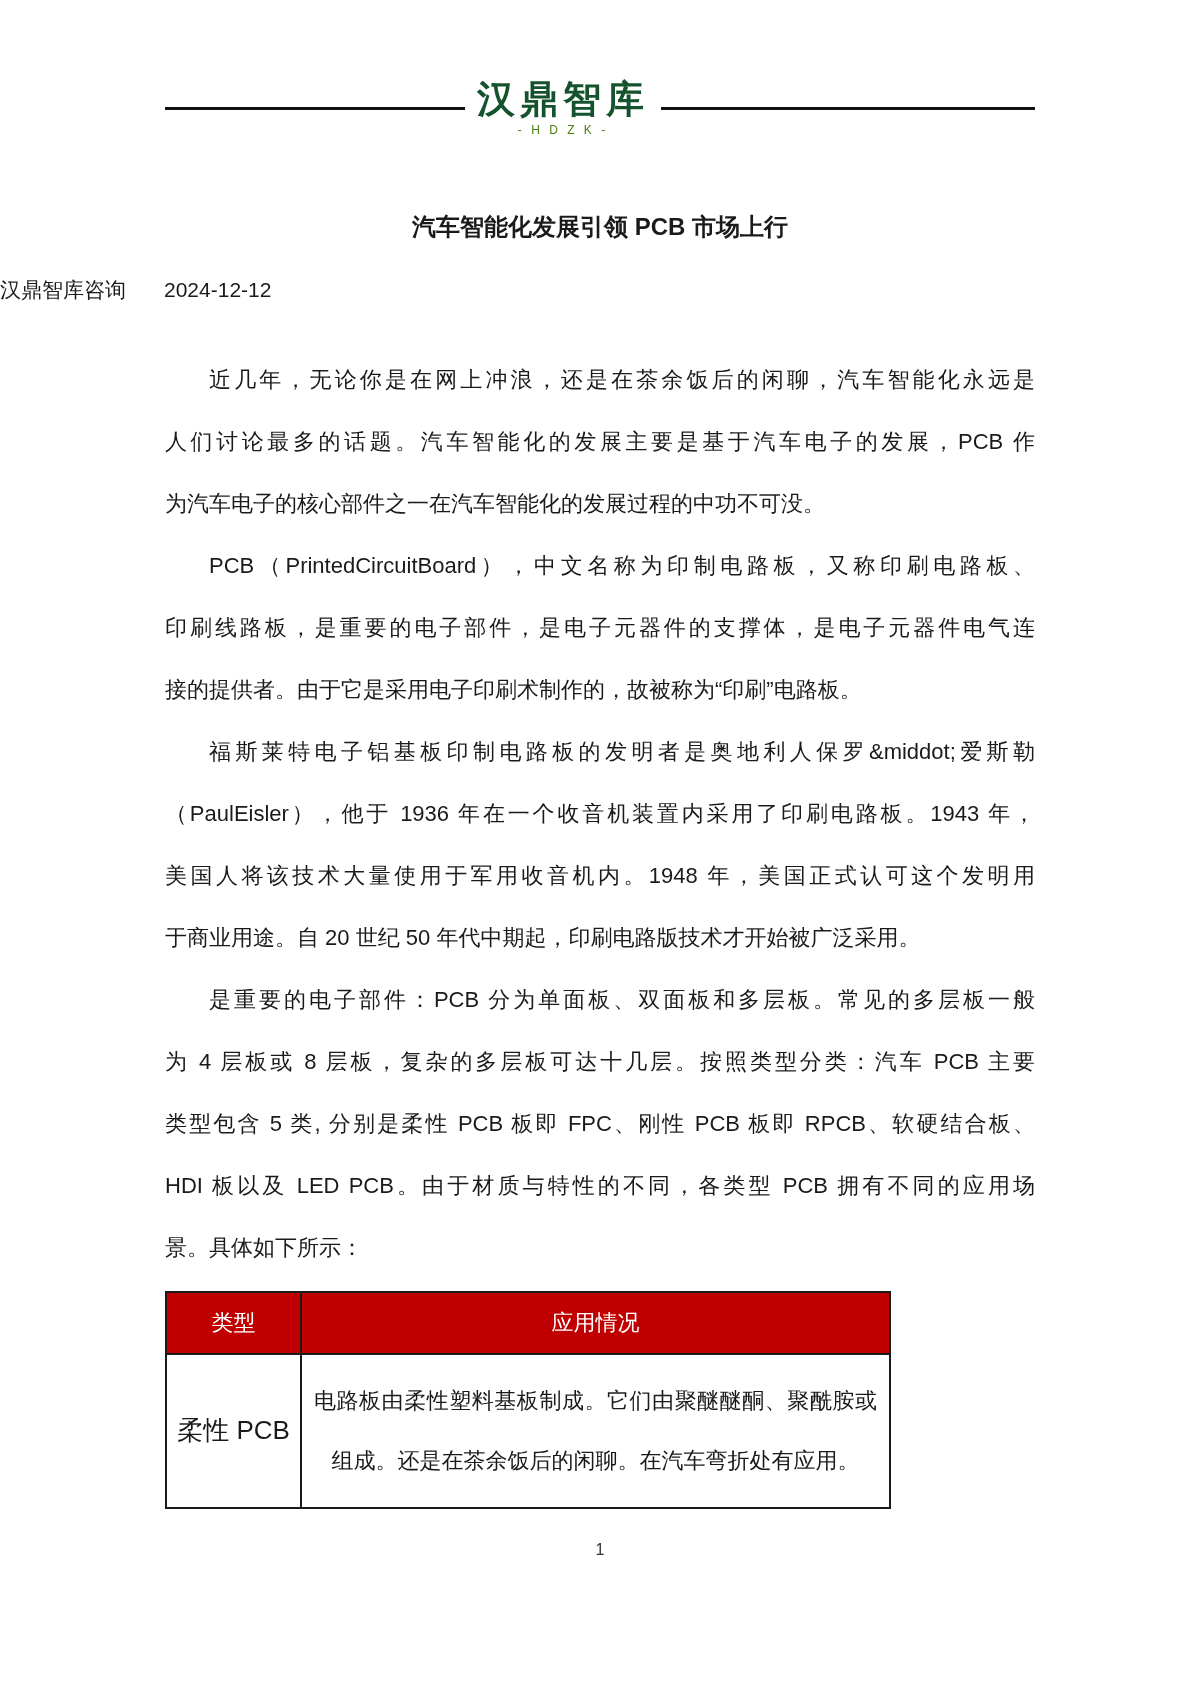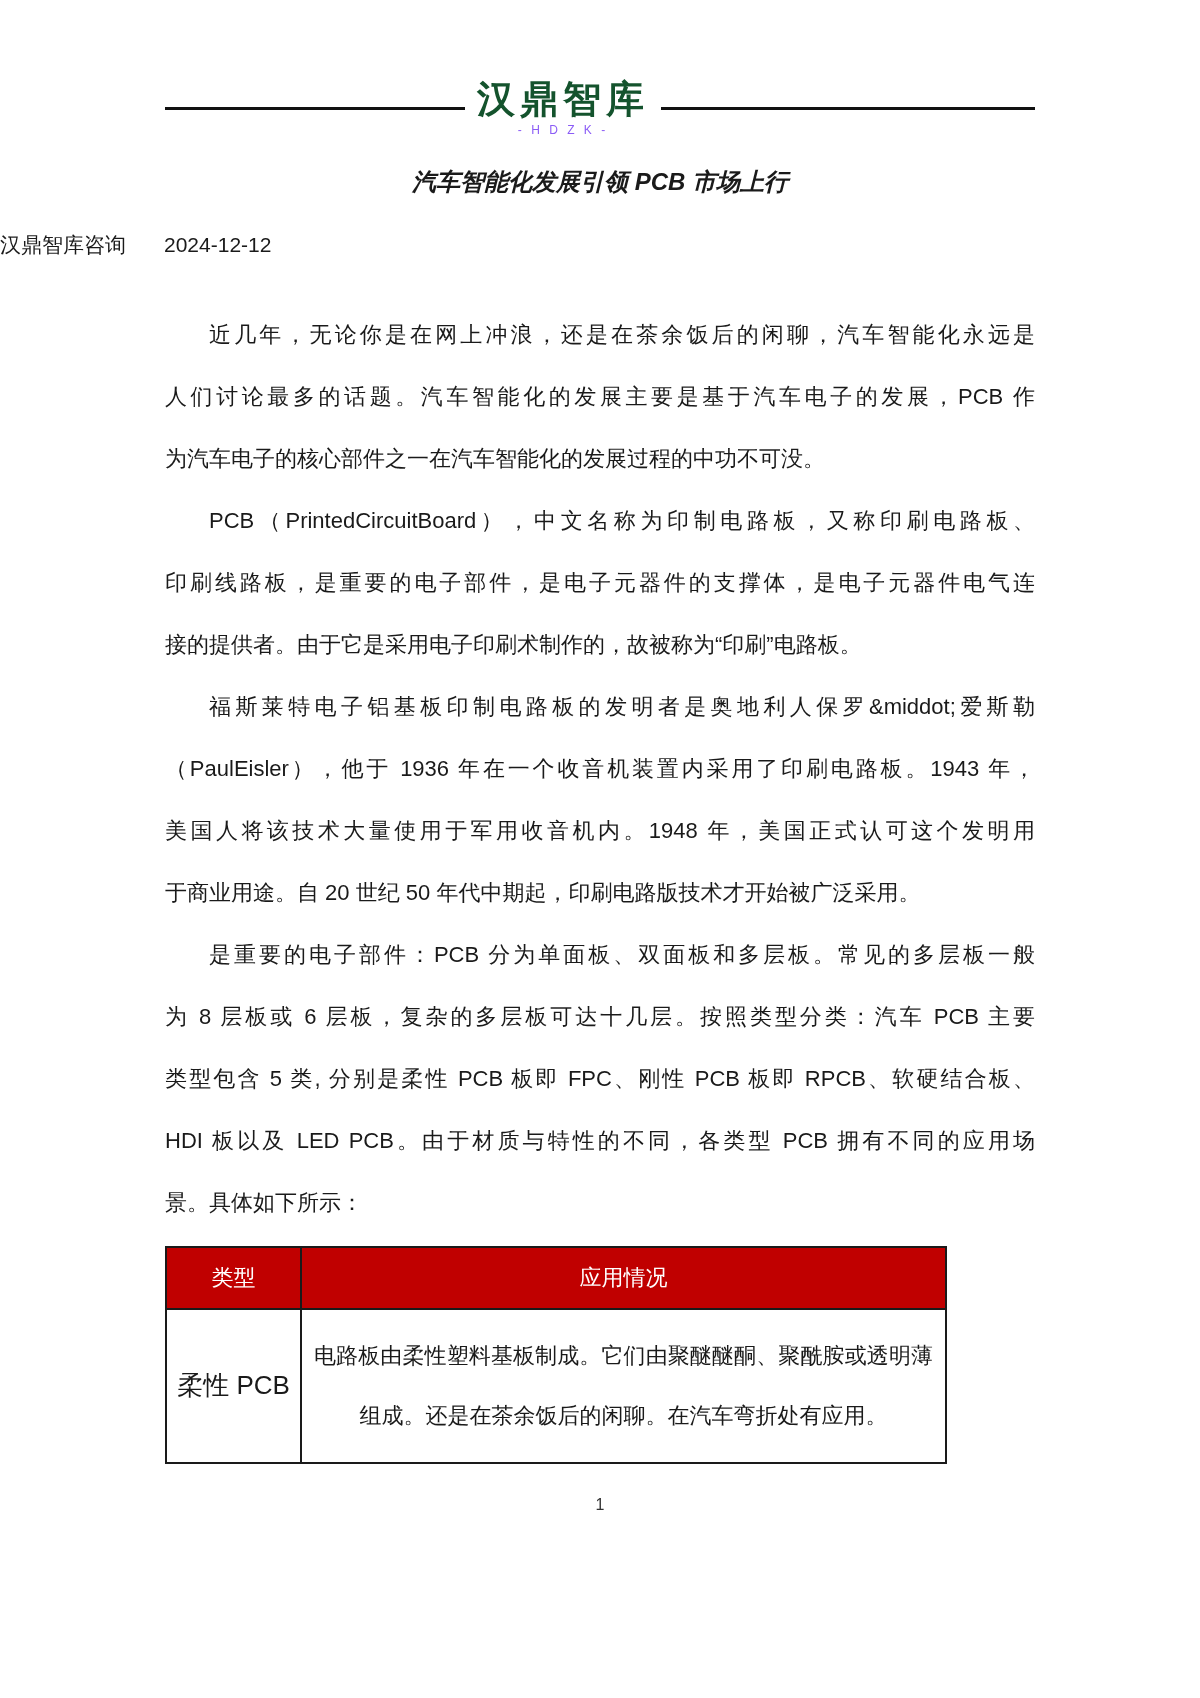--- a/index.html
+++ b/index.html
@@ -8,35 +8,35 @@
     font-family:"Liberation Sans","DejaVu Sans",sans-serif;
     color:#1a1a1a; box-sizing:border-box; overflow:hidden;
   }
   
   .brand { margin:80px 165px 0 165px; display:flex; align-items:center; }
   .rule { height:3px; background:#111; }
   .rule-left { flex:0 0 300px; }
   .rule-right { flex:1; }
   .logo { flex:0 0 auto; text-align:center; padding:0 12px; }
   .logo-main { font-size:38px; font-weight:bold; letter-spacing:5px; color:#14532d; line-height:1.05; white-space:nowrap; }
-  .logo-sub { font-size:12px; letter-spacing:3px; color:#8b5cf6; margin-top:3px; white-space:nowrap; }
+  .logo-sub { font-size:12px; letter-spacing:3px; color:#4d7c0f; margin-top:3px; white-space:nowrap; }
   
-  .doc-title { margin-top:27px; text-align:center; font-size:24px; font-weight:bold; line-height:36px;font-style:italic; }
+  .doc-title { margin-top:72px; text-align:center; font-size:24px; font-weight:bold; line-height:36px; }
   .byline { margin-top:30px; font-size:21px; line-height:30px; }
   .byline .date { margin-left:38px; }
   
   .bodytext { margin:44px 165px 0 165px; }
   .bl {
     font-size:22px; line-height:62px; height:62px; overflow:hidden;
     text-align:justify; text-align-last:justify;
   }
   .bl.end { text-align-last:left; }
   .bl.ind { text-indent:2em; }
   
-  .apptable { margin:12px auto 0 165px; border-collapse:collapse; width:782px; table-layout:fixed; }
+  .apptable { margin:12px auto 0 165px; border-collapse:collapse; width:726px; table-layout:fixed; }
   .apptable th, .apptable td { border:2px solid #1a1a1a; padding:0; }
   .apptable thead th {
     background:var(--accent-red,#C00000); color:#ffffff;
     font-size:22px; font-weight:normal; height:60px; text-align:center;
   }
   .col-type { width:133px; }
   .cell-type { text-align:center; font-size:26px; height:125px; vertical-align:middle; }
   .cell-desc { vertical-align:middle; padding:16px 12px !important; font-size:22px; }
   .dline { line-height:60px; height:60px; overflow:hidden; }
   .dline.j { text-align:justify; text-align-last:justify; }
@@ -69,21 +69,21 @@
     <div class="bl">人们讨论最多的话题。汽车智能化的发展主要是基于汽车电子的发展，PCB 作</div>
     <div class="bl end">为汽车电子的核心部件之一在汽车智能化的发展过程的中功不可没。</div>
     <div class="bl ind">PCB（PrintedCircuitBoard），中文名称为印制电路板，又称印刷电路板、</div>
     <div class="bl">印刷线路板，是重要的电子部件，是电子元器件的支撑体，是电子元器件电气连</div>
     <div class="bl end">接的提供者。由于它是采用电子印刷术制作的，故被称为“印刷”电路板。</div>
     <div class="bl ind">福斯莱特电子铝基板印制电路板的发明者是奥地利人保罗&amp;middot;爱斯勒</div>
     <div class="bl">（PaulEisler），他于 1936 年在一个收音机装置内采用了印刷电路板。1943 年，</div>
     <div class="bl">美国人将该技术大量使用于军用收音机内。1948 年，美国正式认可这个发明用</div>
     <div class="bl end">于商业用途。自 20 世纪 50 年代中期起，印刷电路版技术才开始被广泛采用。</div>
     <div class="bl ind">是重要的电子部件：PCB 分为单面板、双面板和多层板。常见的多层板一般</div>
-    <div class="bl">为 8 层板或 6 层板，复杂的多层板可达十几层。按照类型分类：汽车 PCB 主要</div>
+    <div class="bl">为 4 层板或 8 层板，复杂的多层板可达十几层。按照类型分类：汽车 PCB 主要</div>
     <div class="bl">类型包含 5 类, 分别是柔性 PCB 板即 FPC、刚性 PCB 板即 RPCB、软硬结合板、</div>
     <div class="bl">HDI 板以及 LED PCB。由于材质与特性的不同，各类型 PCB 拥有不同的应用场</div>
     <div class="bl end">景。具体如下所示：</div>
   </div>
 
   <table class="apptable">
     <thead>
       <tr>
         <th class="col-type">类型</th>
         <th>应用情况</th>

